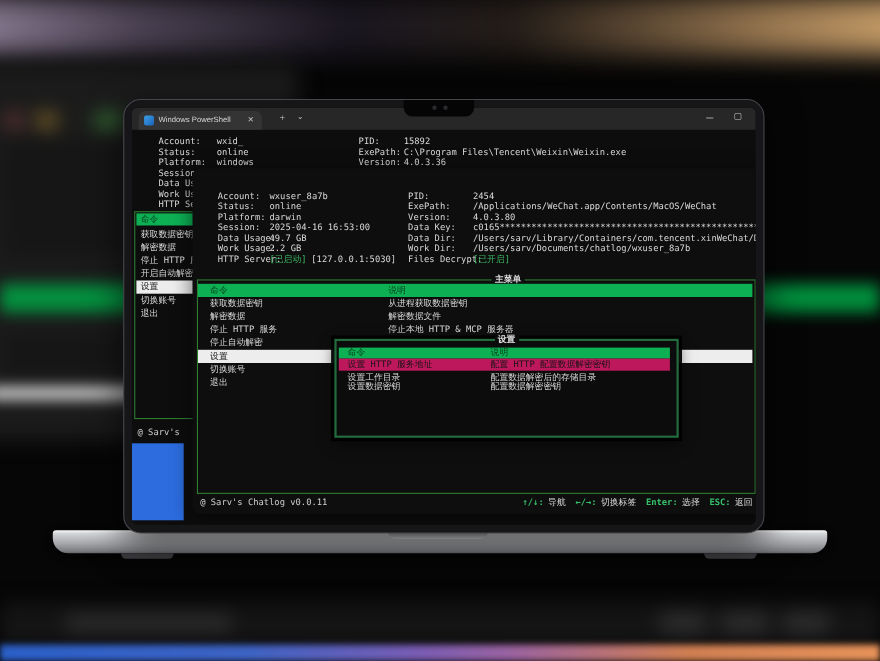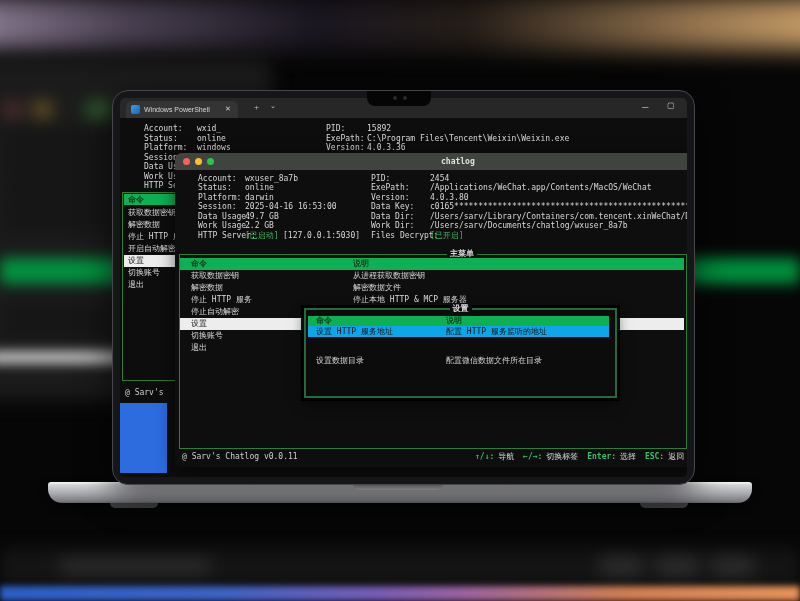--- a/index.html
+++ b/index.html
@@ -4,21 +4,21 @@
 <style>
   html,body{margin:0;padding:0;background:#060606;width:800px;height:601px;overflow:hidden;position:relative}
   .abs{position:absolute}
   .mono{font-family:"DejaVu Sans Mono",monospace;font-size:8px;line-height:1;color:#d9d9d9;white-space:pre}
   .sans{font-family:"Liberation Sans",sans-serif}
   .row{position:absolute;left:16px;width:100%;height:11px}
   .row span{position:absolute;top:0;white-space:pre}
   .grn{color:#3cb964}
   .key{color:#35c06a;font-weight:bold}
   .hlbl{color:#dcdcdc}
-  .hdrtxt{font-weight:bold;color:#07431f}
+  .hdrtxt{font-weight:normal;color:#07431f}
   
   #bg-top{left:0;top:0;width:800px;height:48px;background:linear-gradient(90deg,#8d7f96 0%,#4a4152 18%,#1a1620 40%,#241d18 58%,#9c7a52 86%,#caa06a 100%);filter:blur(11px);transform:scale(1.08)}
   #bg-win{left:-28px;top:58px;width:300px;height:342px;background:#1b1b1b;border-radius:14px;filter:blur(9px)}
   #bg-win .dot{position:absolute;height:11px;border-radius:5px}
   #bg-win .trow{position:absolute;background:#111;border-radius:3px}
   #bg-green{left:0;top:258px;width:800px;height:26px;background:#00a646;filter:blur(7px);opacity:.85}
   #bg-white{left:-10px;top:351px;width:195px;height:13px;background:#cfcfcf;filter:blur(6px);opacity:.92}
   #bg-bottom{left:0;top:548px;width:800px;height:40px;background:#141414;filter:blur(8px)}
   #bg-bottom .blk{position:absolute;background:#2b2b2b;border-radius:3px}
   #bg-strip{left:0;top:586px;width:800px;height:15px;background:linear-gradient(90deg,#2b5fc7 0%,#3d63c4 28%,#7a5cb2 48%,#9a63a0 58%,#cf7e52 78%,#e8935a 100%);filter:blur(3px)}
@@ -48,21 +48,21 @@
   #mainbox{left:4px;top:101px;width:506px;height:193px;border:1px solid #2e7d32}
   .band{position:absolute;left:5px;width:504px;height:12px}
   .band.hd{background:#0db154}
   .band.white{background:#ededed}
   .cell-cmd{position:absolute;left:11px;top:2px;white-space:pre}
   .cell-desc{position:absolute;left:173px;top:2px;white-space:pre}
   .boxtitle{position:absolute;background:#0e0e0e;padding:0 3px;font-weight:bold;color:#d8d8d8}
   
   #popup{left:129px;top:155px;width:309px;height:86px;background:#0c0c0c;border:2px solid #226b3d;box-shadow:0 0 0 3px rgba(0,0,0,.92),0 5px 12px rgba(0,0,0,.6);z-index:20}
   #popup .phd{position:absolute;left:2px;top:6px;width:301px;height:10px;background:#0db154}
-  #popup .pwhite{position:absolute;left:2px;top:16px;width:301px;height:11px;background:#0ea5e9}
+  #popup .pwhite{position:absolute;left:2px;top:16px;width:301px;height:11px;background:#be185d}
   .p-cmd{position:absolute;left:8px;top:1px;white-space:pre}
   .p-desc{position:absolute;left:138px;top:1px;white-space:pre}
   .p-row{position:absolute;left:2px;width:301px;height:9px}
   #popup-title{left:50%;top:-5px;transform:translateX(-50%);background:#0c0c0c;padding:0 3px;font-weight:bold;color:#dddddd}
   #popup-footer{left:0;top:67px;width:100%;text-align:center}
   #popup-footer span{margin:0 2px}
   #mac-status-hints span{margin-left:4px}
 </style>
 </head>
 <body>
@@ -136,26 +136,20 @@
       <div class="ps-item" style="top:38px">停止 HTTP 服务</div>
       <div class="ps-item" style="top:50px">开启自动解密</div>
       <div class="ps-item sel" style="top:62px">设置</div>
       <div class="ps-item" style="top:74px">切换账号</div>
       <div class="ps-item" style="top:86px">退出</div>
     </div>
     <div class="abs mono" style="left:5px;top:291px;color:#cfcfcf">@ Sarv's</div>
     <div class="abs" id="ps-blue"></div>
 
     <div class="abs" id="mac">
-      <div class="abs" id="mac-titlebar">
-        <span class="light" style="left:8px;background:#ff5f57"></span>
-        <span class="light" style="left:20px;background:#febc2e"></span>
-        <span class="light" style="left:32px;background:#28c840"></span>
-        <span class="abs mono" style="left:266px;top:5px;font-weight:bold;color:#e3e3e3">chatlog</span>
-      </div>
 
       <div class="row mono" style="top:22px">
         <span style="left:7px">Account:</span><span style="left:54px">wxuser_8a7b</span>
         <span style="left:180px">PID:</span><span style="left:239px">2454</span>
       </div>
       <div class="row mono" style="top:31px">
         <span style="left:7px">Status:</span><span style="left:54px">online</span>
         <span style="left:180px">ExePath:</span><span style="left:239px">/Applications/WeChat.app/Contents/MacOS/WeChat</span>
       </div>
       <div class="row mono" style="top:41px">
@@ -211,25 +205,29 @@
       </div>
 
       <div class="abs mono" id="popup">
         <span class="abs" id="popup-title">设置</span>
         <div class="phd">
           <span class="p-cmd hdrtxt">命令</span>
           <span class="p-desc hdrtxt">说明</span>
         </div>
         <div class="pwhite">
           <span class="p-cmd" style="top:2px;color:#141414">设置 HTTP 服务地址</span>
-          <span class="p-desc" style="top:2px;color:#141414">配置 HTTP 服务监听的地址</span>
-        </div>
-        <div class="p-row" style="top:46px">
-          <span class="p-cmd">设置数据目录</span>
-          <span class="p-desc">配置微信数据文件所在目录</span>
+          <span class="p-desc" style="top:2px;color:#141414">配置 HTTP 配置数据解密密钥</span>
+        </div>
+        <div class="p-row" style="top:28px">
+          <span class="p-cmd">设置工作目录</span>
+          <span class="p-desc">配置数据解密后的存储目录</span>
+        </div>
+        <div class="p-row" style="top:37px">
+          <span class="p-cmd">设置数据密钥</span>
+          <span class="p-desc">配置数据解密密钥</span>
         </div>
       </div>
 
       <div class="abs mono" style="left:7px;top:300px;color:#cfcfcf">@ Sarv's Chatlog v0.0.11</div>
       <div class="abs mono" id="mac-status-hints" style="left:296px;top:300px;white-space:nowrap">
         <span class="key">↑/↓:</span><span class="hlbl">导航</span>
         <span class="key">←/→:</span><span class="hlbl">切换标签</span>
         <span class="key">Enter:</span><span class="hlbl">选择</span>
         <span class="key">ESC:</span><span class="hlbl">返回</span>
       </div>

